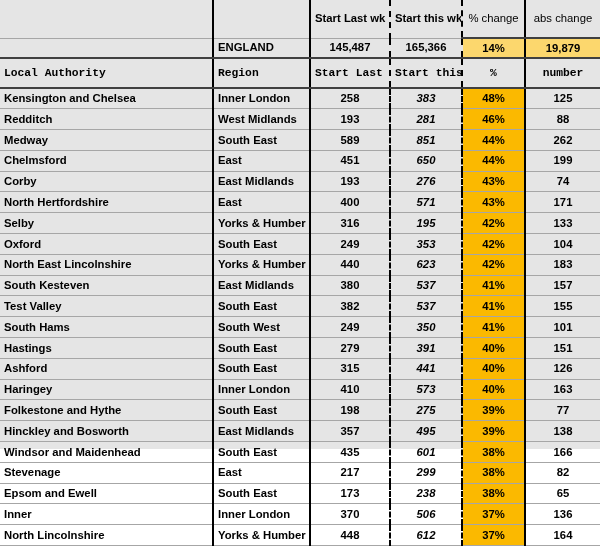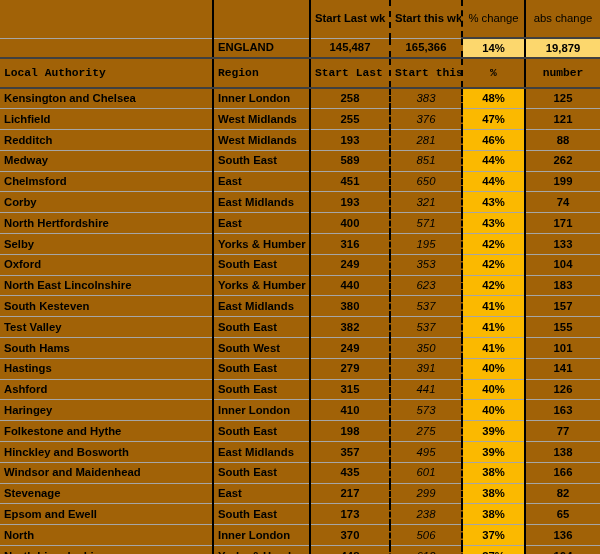--- a/index.html
+++ b/index.html
@@ -5,23 +5,23 @@
   * { box-sizing: border-box; margin: 0; padding: 0; }
   html, body {
     width: 600px;
     height: 554px;
     background: #ffffff;
     font-family: "Liberation Sans", sans-serif;
     overflow: hidden;
   }
   #sheet {
     width: 600px;
-    height: 554px;
+    height: 449px;
     position: relative;
-    background: #a16207;
+    background: #e5e5e5;
   }
   table.grid {
     width: 600px;
     border-collapse: collapse;
     table-layout: fixed;
     font-size: 11.3px;
     color: #000000;
   }
   table.grid td {
     padding: 0 4px;
@@ -42,21 +42,21 @@
   
   .bl-solid  { border-left: 2px solid #000000; }
   .bl-dash   { border-left: 2px dashed #000000; }
   .bb-solid  { border-bottom: 2px solid #404040; }
   .bb-gray   { border-bottom: 1px solid #a6a6a6; }
 
   
   .ta-l { text-align: left; margin-top: 24px; }
   .ta-c { text-align: center; }
   .b    { font-weight: bold; }
-  .it   { font-style: italic; font-weight: normal; }
+  .it   { font-style: italic; font-weight: bold; }
 
   
   .fill-light { background: #fcd76d; }
   .fill-gold  { background: #fbb900; }
 
   
   tr.r-top     { height: 38px; }
   tr.r-england { height: 20px; }
   tr.r-head    { height: 30px; font-family: Liberation Mono, monospace; }
   tr.r-data    { height: 20.8px; }
@@ -107,28 +107,20 @@
 
     <tr class="r-data">
           <td class="ta-l b bb-gray">Kensington and Chelsea</td>
           <td class="ta-l b bl-solid bb-gray">Inner London</td>
           <td class="ta-c b bl-solid bb-gray">258</td>
           <td class="ta-c it bl-dash bb-gray">383</td>
           <td class="ta-c b bl-dash fill-gold bb-gray">48%</td>
           <td class="ta-c b bl-solid bb-gray">125</td>
         </tr>
         <tr class="r-data">
-          <td class="ta-l b bb-gray">Lichfield</td>
-          <td class="ta-l b bl-solid bb-gray">West Midlands</td>
-          <td class="ta-c b bl-solid bb-gray">255</td>
-          <td class="ta-c it bl-dash bb-gray">376</td>
-          <td class="ta-c b bl-dash fill-gold bb-gray">47%</td>
-          <td class="ta-c b bl-solid bb-gray">121</td>
-        </tr>
-        <tr class="r-data">
           <td class="ta-l b bb-gray">Redditch</td>
           <td class="ta-l b bl-solid bb-gray">West Midlands</td>
           <td class="ta-c b bl-solid bb-gray">193</td>
           <td class="ta-c it bl-dash bb-gray">281</td>
           <td class="ta-c b bl-dash fill-gold bb-gray">46%</td>
           <td class="ta-c b bl-solid bb-gray">88</td>
         </tr>
         <tr class="r-data">
           <td class="ta-l b bb-gray">Medway</td>
           <td class="ta-l b bl-solid bb-gray">South East</td>
@@ -142,21 +134,21 @@
           <td class="ta-l b bl-solid bb-gray">East</td>
           <td class="ta-c b bl-solid bb-gray">451</td>
           <td class="ta-c it bl-dash bb-gray">650</td>
           <td class="ta-c b bl-dash fill-gold bb-gray">44%</td>
           <td class="ta-c b bl-solid bb-gray">199</td>
         </tr>
         <tr class="r-data">
           <td class="ta-l b bb-gray">Corby</td>
           <td class="ta-l b bl-solid bb-gray">East Midlands</td>
           <td class="ta-c b bl-solid bb-gray">193</td>
-          <td class="ta-c it bl-dash bb-gray">321</td>
+          <td class="ta-c it bl-dash bb-gray">276</td>
           <td class="ta-c b bl-dash fill-gold bb-gray">43%</td>
           <td class="ta-c b bl-solid bb-gray">74</td>
         </tr>
         <tr class="r-data">
           <td class="ta-l b bb-gray">North Hertfordshire</td>
           <td class="ta-l b bl-solid bb-gray">East</td>
           <td class="ta-c b bl-solid bb-gray">400</td>
           <td class="ta-c it bl-dash bb-gray">571</td>
           <td class="ta-c b bl-dash fill-gold bb-gray">43%</td>
           <td class="ta-c b bl-solid bb-gray">171</td>
@@ -208,21 +200,21 @@
           <td class="ta-c it bl-dash bb-gray">350</td>
           <td class="ta-c b bl-dash fill-gold bb-gray">41%</td>
           <td class="ta-c b bl-solid bb-gray">101</td>
         </tr>
         <tr class="r-data">
           <td class="ta-l b bb-gray">Hastings</td>
           <td class="ta-l b bl-solid bb-gray">South East</td>
           <td class="ta-c b bl-solid bb-gray">279</td>
           <td class="ta-c it bl-dash bb-gray">391</td>
           <td class="ta-c b bl-dash fill-gold bb-gray">40%</td>
-          <td class="ta-c b bl-solid bb-gray">141</td>
+          <td class="ta-c b bl-solid bb-gray">151</td>
         </tr>
         <tr class="r-data">
           <td class="ta-l b bb-gray">Ashford</td>
           <td class="ta-l b bl-solid bb-gray">South East</td>
           <td class="ta-c b bl-solid bb-gray">315</td>
           <td class="ta-c it bl-dash bb-gray">441</td>
           <td class="ta-c b bl-dash fill-gold bb-gray">40%</td>
           <td class="ta-c b bl-solid bb-gray">126</td>
         </tr>
         <tr class="r-data">
@@ -267,21 +259,21 @@
         </tr>
         <tr class="r-data">
           <td class="ta-l b bb-gray">Epsom and Ewell</td>
           <td class="ta-l b bl-solid bb-gray">South East</td>
           <td class="ta-c b bl-solid bb-gray">173</td>
           <td class="ta-c it bl-dash bb-gray">238</td>
           <td class="ta-c b bl-dash fill-gold bb-gray">38%</td>
           <td class="ta-c b bl-solid bb-gray">65</td>
         </tr>
         <tr class="r-data">
-          <td class="ta-l b bb-gray">North</td>
+          <td class="ta-l b bb-gray">Inner</td>
           <td class="ta-l b bl-solid bb-gray">Inner London</td>
           <td class="ta-c b bl-solid bb-gray">370</td>
           <td class="ta-c it bl-dash bb-gray">506</td>
           <td class="ta-c b bl-dash fill-gold bb-gray">37%</td>
           <td class="ta-c b bl-solid bb-gray">136</td>
         </tr>
         <tr class="r-data">
           <td class="ta-l b bb-gray">North Lincolnshire</td>
           <td class="ta-l b bl-solid bb-gray">Yorks &amp; Humber</td>
           <td class="ta-c b bl-solid bb-gray">448</td>

